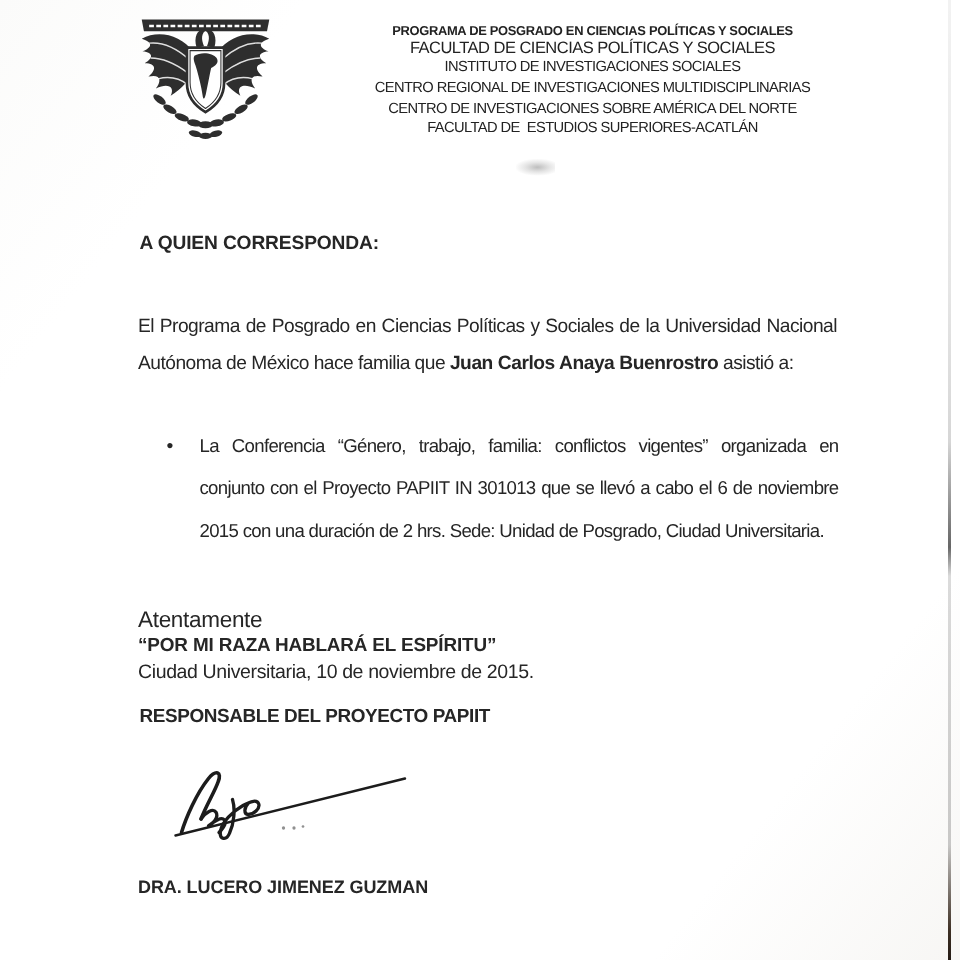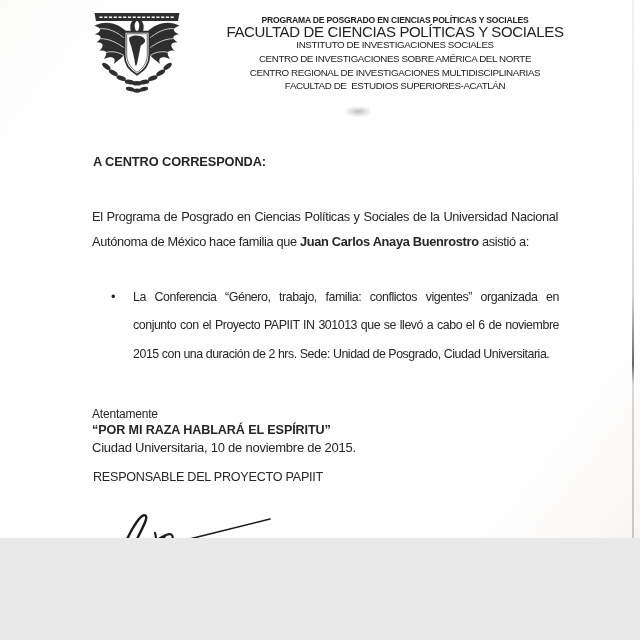--- a/index.html
+++ b/index.html
@@ -3,21 +3,21 @@
 <meta charset="utf-8">
 <style>
   html,body{margin:0;padding:0;}
   body{
     width:640px;height:640px;
     font-family:"Liberation Sans", sans-serif;
     background:#e9e9e9;
   }
   .page{
     position:relative;
-    width:640px;height:538px;
+    width:640px;height:640px;
     background:linear-gradient(128deg,#fbfbfa 0%,#ffffff 18%,#ffffff 82%,#f7f6f4 100%);
     overflow:hidden;
     color:#262626;
   }
   
   .scan-line{
     position:absolute;top:0;left:632px;width:2px;height:640px;
     background:linear-gradient(to bottom,
       rgba(0,0,0,0.05) 0%, rgba(0,0,0,0.10) 30%,
       rgba(0,0,0,0.16) 46%, rgba(20,20,20,0.65) 57%, rgba(0,0,0,0.14) 60%,
@@ -28,21 +28,21 @@
     background:radial-gradient(ellipse at 55% 50%, rgba(110,110,110,0.45) 0%, rgba(150,150,150,0.25) 40%, rgba(200,200,200,0) 75%);
   }
   
   .crest{position:absolute;left:87px;top:11px;width:100px;height:87px;}
   .crest svg{width:100%;height:100%;}
   .lh-text{
     position:absolute;left:170px;top:15px;width:450px;
     text-align:center;color:#222;
   }
   .lh-text .l1{font-size:8.6px;font-weight:bold;letter-spacing:-0.2px;line-height:11px;white-space:pre-wrap;}
-  .lh-text .l2{font-size:15px;letter-spacing:-0.35px;line-height:12px;white-space:pre-wrap;}
+  .lh-text .l2{font-size:11px;letter-spacing:-0.35px;line-height:12px;white-space:pre-wrap;}
   .lh-text .lg{font-size:9.8px;letter-spacing:-0.4px;line-height:13.8px;white-space:pre-wrap;}
   
   .salutation{
     position:absolute;left:93px;top:154px;
     font-size:12.8px;font-weight:bold;letter-spacing:-0.1px;
   }
   .paragraph{
     position:absolute;left:92px;top:191px;width:466px;
     font-size:12.8px;line-height:25.4px;letter-spacing:-0.35px;
     text-align:justify;
@@ -54,24 +54,24 @@
   }
   .bullet-marker{
     width:22px;flex:0 0 22px;font-size:13px;line-height:28.4px;
   }
   .bullet-text{
     flex:1;font-size:12.4px;line-height:28.4px;letter-spacing:-0.45px;
     text-align:justify;
   }
   
   .closing{position:absolute;left:92px;top:406px;}
-  .closing .c1{font-size:12px;line-height:16px;letter-spacing:-0.2px;}
+  .closing .c1{font-size:15px;line-height:16px;letter-spacing:-0.2px;}
   .closing .c2{font-size:12.6px;font-weight:bold;line-height:17px;letter-spacing:-0.1px;}
   .closing .c3{font-size:13px;line-height:17px;letter-spacing:-0.25px;text-align:right;}
-  .role{position:absolute;left:93px;top:469px;font-weight:normal;}
+  .role{position:absolute;left:93px;top:469px;font-weight:bold;}
   .role div{font-size:12.6px;line-height:16.5px;letter-spacing:-0.25px;}
   .signature{position:absolute;left:110px;top:508px;width:168px;height:56px;}
   .signature svg{width:100%;height:100%;}
   .signer{
     position:absolute;left:92px;top:584px;
     font-size:12px;font-weight:bold;letter-spacing:-0.05px;
   }
 </style>
 </head>
 <body>
@@ -125,26 +125,26 @@
         <ellipse cx="50" cy="80.5" rx="4.4" ry="2.1"></ellipse>
         <ellipse cx="57" cy="79" rx="4.4" ry="2.1" transform="rotate(-14 57 79)"></ellipse>
       </g>
     </svg>
   </div>
 
   <div class="lh-text">
     <div class="l1">PROGRAMA DE POSGRADO EN CIENCIAS POLÍTICAS Y SOCIALES</div>
     <div class="l2">FACULTAD DE CIENCIAS POLÍTICAS Y SOCIALES</div>
     <div class="lg">INSTITUTO DE INVESTIGACIONES SOCIALES</div>
+    <div class="lg">CENTRO REGIONAL DE INVESTIGACIONES MULTIDISCIPLINARIAS</div>
     <div class="lg">CENTRO DE INVESTIGACIONES SOBRE AMÉRICA DEL NORTE</div>
-    <div class="lg">CENTRO REGIONAL DE INVESTIGACIONES MULTIDISCIPLINARIAS</div>
     <div class="lg">FACULTAD DE  ESTUDIOS SUPERIORES-ACATLÁN</div>
   </div>
 
-  <div class="salutation">A CENTRO CORRESPONDA:</div>
+  <div class="salutation">A QUIEN CORRESPONDA:</div>
 
   <p class="paragraph"><span>El Programa de Posgrado en Ciencias Políticas y Sociales de la Universidad Nacional Autónoma de México hace familia que </span><b>Juan Carlos Anaya Buenrostro</b><span> asistió a:</span></p>
 
   <div class="bullet-row">
     <span class="bullet-marker">•</span>
     <div class="bullet-text">La Conferencia “Género, trabajo, familia: conflictos vigentes” organizada en conjunto con el Proyecto PAPIIT IN 301013 que se llevó a cabo el 6 de noviembre 2015 con una duración de 2 hrs. Sede: Unidad de Posgrado, Ciudad Universitaria.</div>
   </div>
 
   <div class="closing">
     <div class="c1">Atentamente</div>

